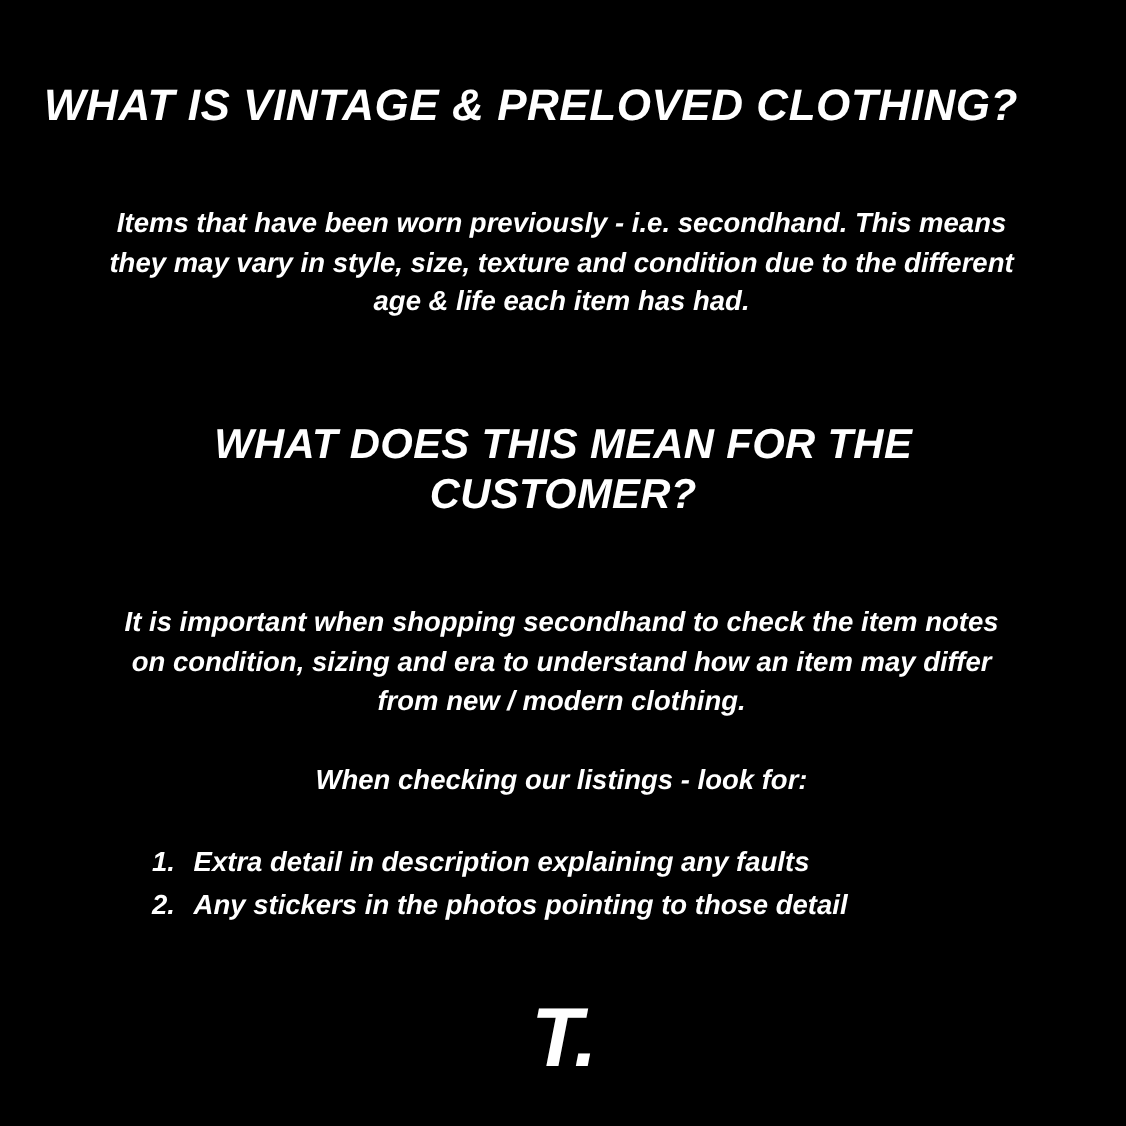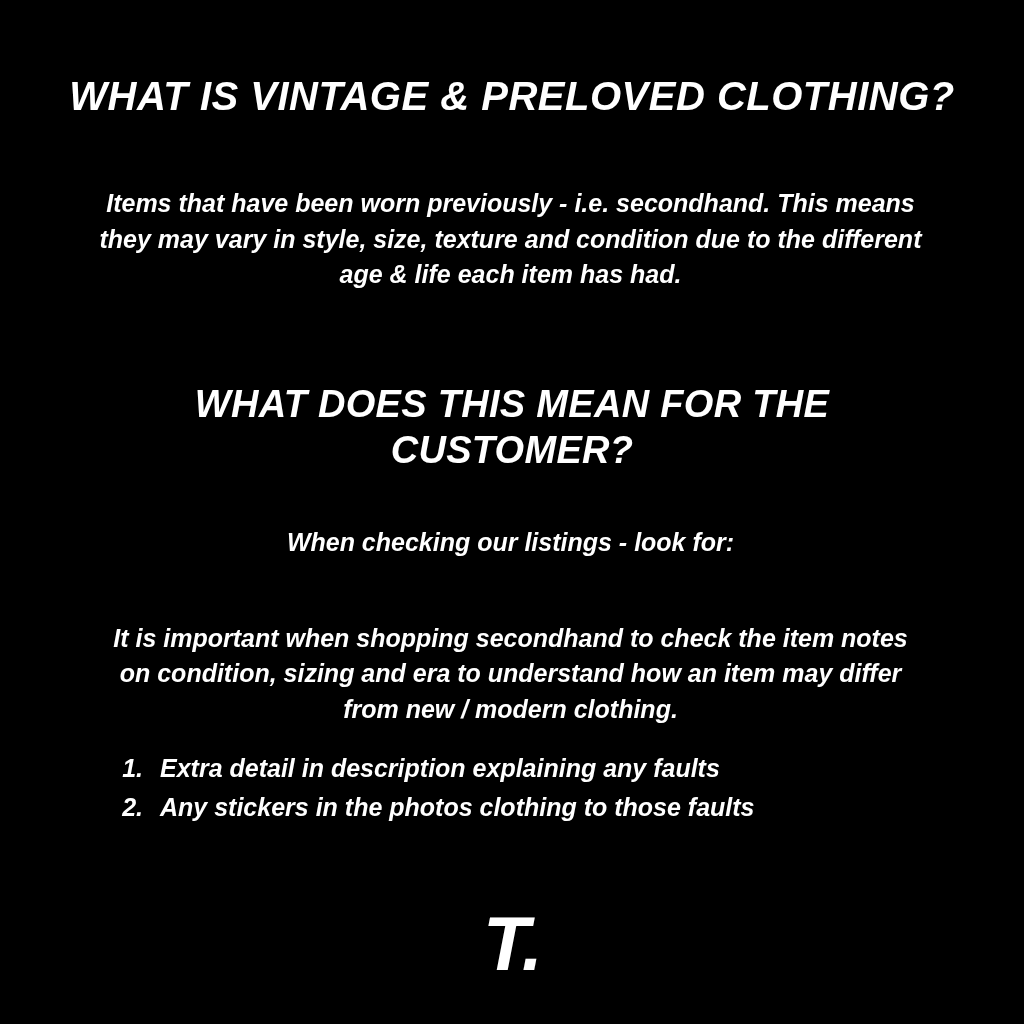--- a/index.html
+++ b/index.html
@@ -21,21 +21,20 @@
     height: 1024px;
     box-sizing: border-box;
     padding: 0;
   }
 
   .heading-main {
     font-size: 40px;
     font-weight: bold;
     font-style: italic;
     letter-spacing: 0.5px;
-    text-align: center;
     margin: 0;
     padding: 74px 40px 0 40px;
     line-height: 1.1;
     text-transform: uppercase;
   }
 
   .body-block {
     font-size: 25px;
     font-weight: bold;
     font-style: italic;
@@ -63,21 +62,21 @@
 
   .block-2 {
     padding-top: 60px;
   }
 
   .block-3 {
     padding-top: 36px;
   }
 
   .list {
-    margin: 0;
+    margin: 16px;
     padding: 22px 40px 0 150px;
     font-size: 25px;
     font-weight: bold;
     font-style: italic;
     line-height: 1.55;
     list-style-position: outside;
   }
   .list li {
     padding-left: 10px;
   }
@@ -103,26 +102,26 @@
 <body>
 
 <div class="page">
 
   <h1 class="heading-main">WHAT IS VINTAGE &amp; PRELOVED CLOTHING?</h1>
 
   <p class="body-block block-1">Items that have been worn previously - i.e. secondhand. This means they may vary in style, size, texture and condition due to the different age &amp; life each item has had.</p>
 
   <h2 class="heading-2">WHAT DOES THIS MEAN FOR THE CUSTOMER?</h2>
 
+  <p class="body-block block-2">It is important when shopping secondhand to check the item notes on condition, sizing and era to understand how an item may differ from new / modern clothing.</p>
+
   <p class="body-block block-3">When checking our listings - look for:</p>
-
-  <p class="body-block block-2">It is important when shopping secondhand to check the item notes on condition, sizing and era to understand how an item may differ from new / modern clothing.</p>
 
   <ol class="list">
     <li>Extra detail in description explaining any faults</li>
-    <li>Any stickers in the photos clothing to those faults</li>
+    <li>Any stickers in the photos pointing to those detail</li>
   </ol>
 
   <div class="logo-wrap">
     <span class="logo">T.</span>
   </div>
 
 </div>
 
 </body></html>

